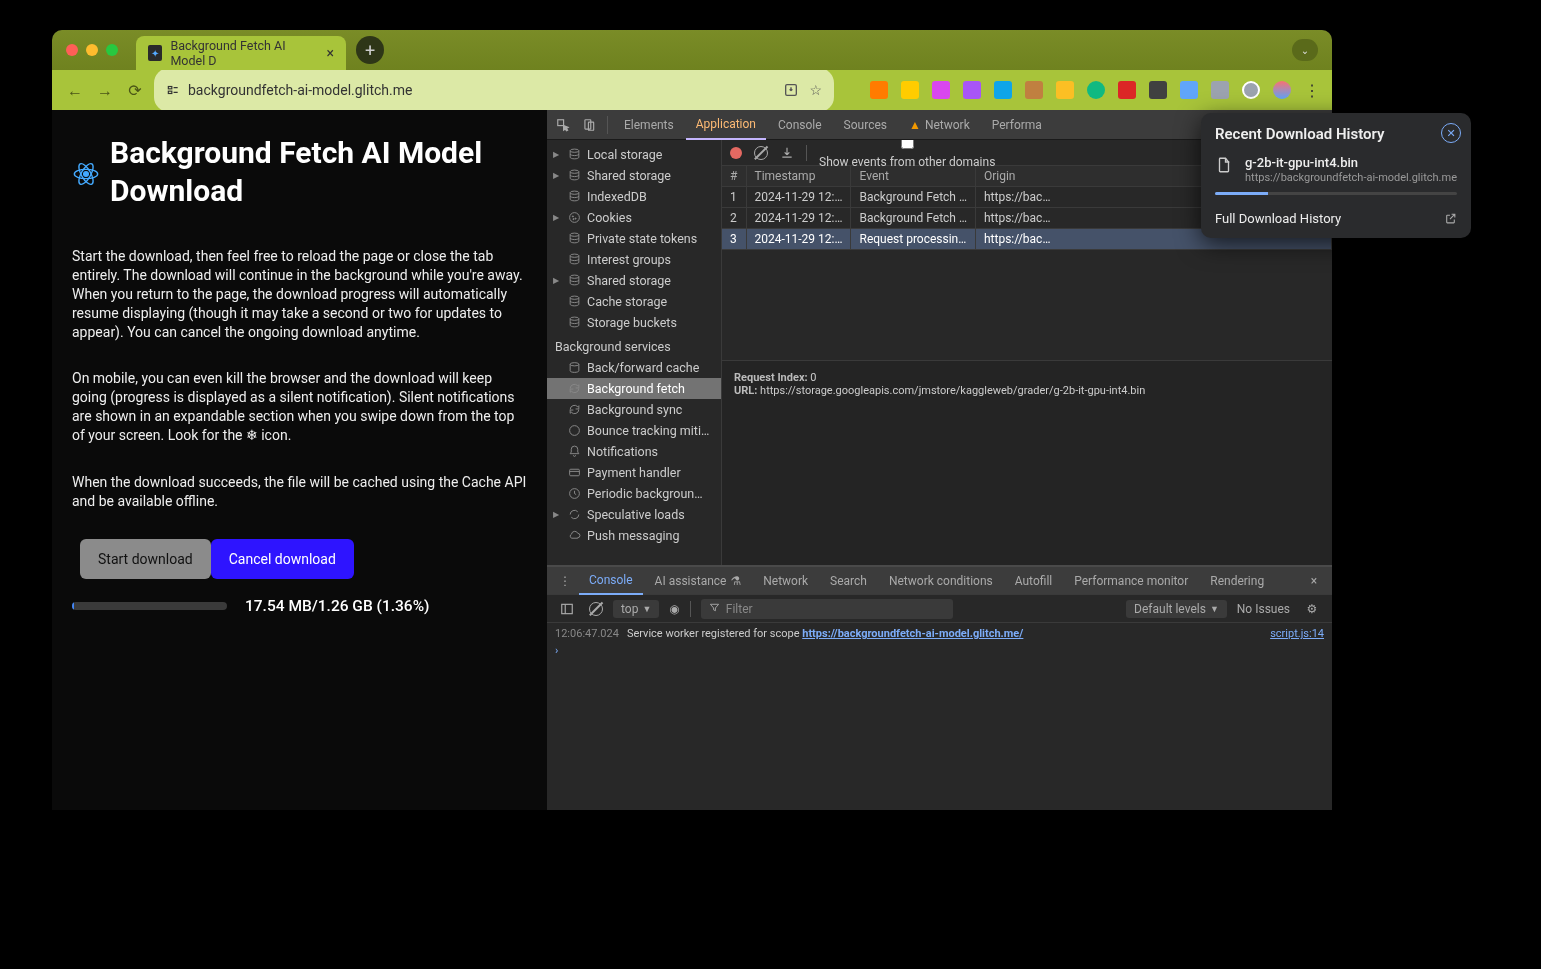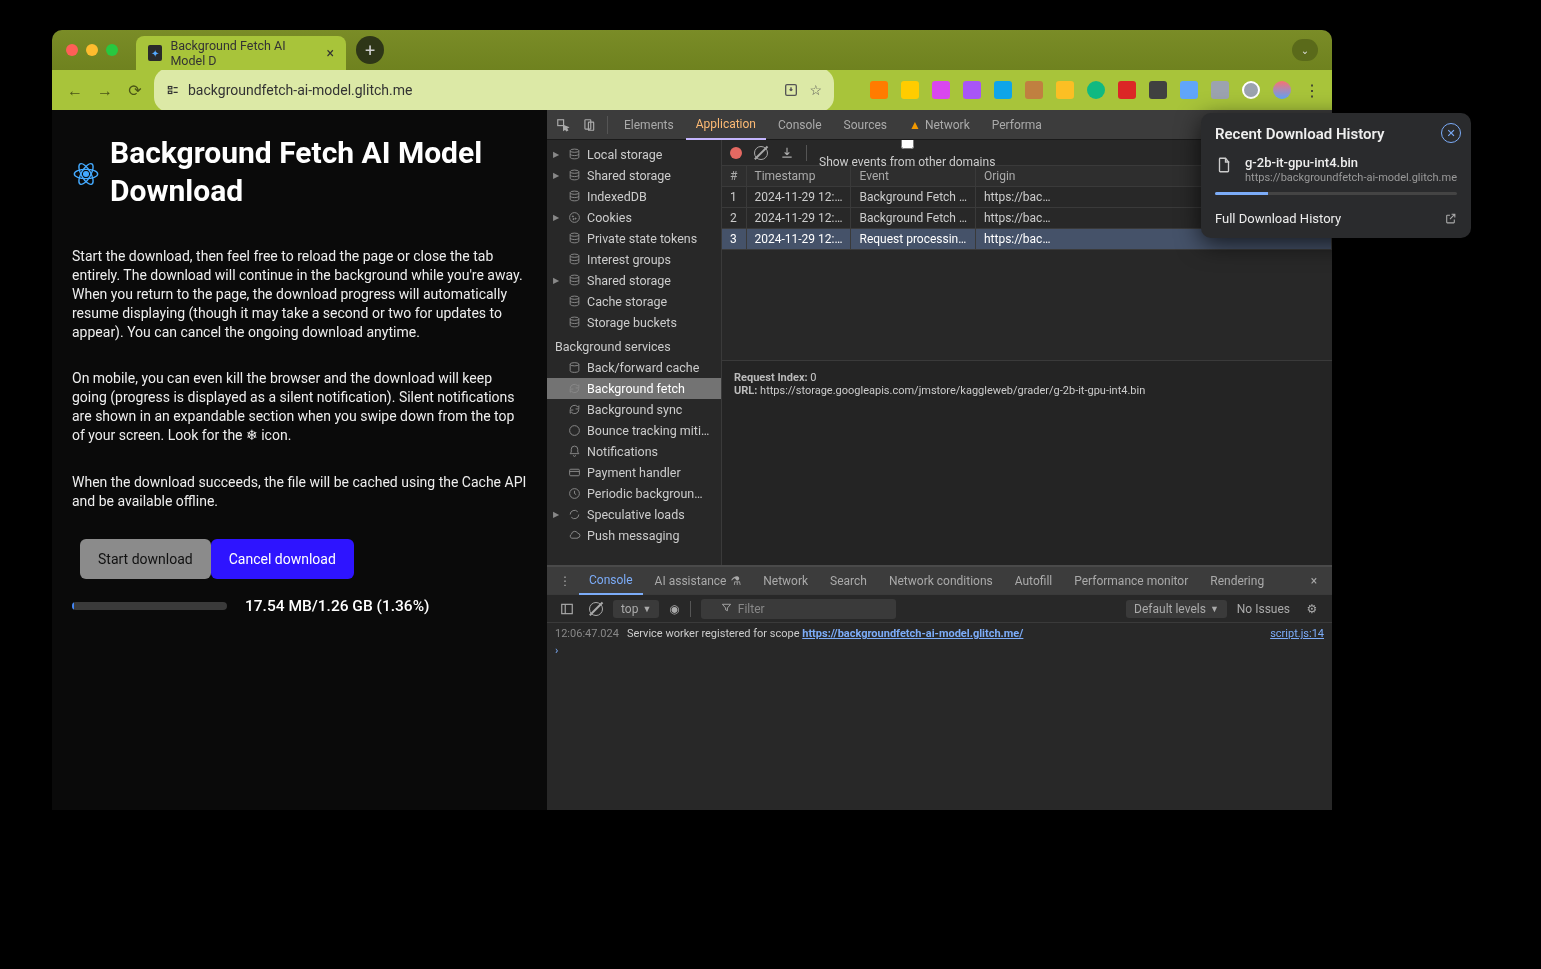--- a/index.html
+++ b/index.html
@@ -57,21 +57,21 @@
 .evtbl tr.sel td{background:#455269;color:#fff;}
 .evdetail{padding:10px 12px;font-family:Menlo,monospace;font-size:11px;color:#ccc;border-top:1px solid #3a3a3a;flex:1;background:#242424;}
 .evdetail b{color:#bbb;}
 .evdetail .url{color:#ccc;}
 .drawer{height:245px;border-top:2px solid #4a4a4a;display:flex;flex-direction:column;background:#282828;}
 .dr-tabs{height:28px;display:flex;align-items:center;padding:0 6px;gap:2px;border-bottom:1px solid #3a3a3a;background:#3c3c3c;}
 .dr-tab{padding:0 10px;height:28px;display:flex;align-items:center;cursor:pointer;color:#aaa;font-size:12px;gap:4px;}
 .dr-tab.active{color:#7cacf8;border-bottom:2px solid #7cacf8;}
 .dr-toolbar{height:28px;display:flex;align-items:center;padding:0 8px;gap:10px;border-bottom:1px solid #3a3a3a;font-size:12px;color:#aaa;background:#282828;}
 .dr-toolbar .sel{background:#3a3a3a;padding:2px 8px;border-radius:3px;display:flex;align-items:center;gap:4px;}
-.dr-toolbar .filter{flex:0 0 auto;background:#3a3a3a;padding:3px 20px;border-radius:3px;display:flex;align-items:flex-start;gap:6px;width:195px;}
+.dr-toolbar .filter{flex:0 0 auto;background:#3a3a3a;padding:3px 8px;border-radius:3px;display:flex;align-items:flex-start;gap:6px;width:252px;}
 .dr-body{flex:1;padding:4px 8px;font-family:Menlo,monospace;font-size:11px;color:#ccc;overflow:auto;}
 .dr-body .ts{color:#888;margin-right:8px;}
 .dr-body a{color:#7cacf8;text-decoration:underline;font-weight:bold;}
 .dr-body .srclink{float:right;color:#7cacf8;text-decoration:underline;}
 .prompt-caret{color:#7cacf8;}
 .popup{position:absolute;top:113px;right:70px;width:270px;background:#2a2b2d;border-radius:10px;box-shadow:0 6px 24px rgba(0,0,0,.7);padding:12px 14px;color:#eee;z-index:10;}
 .popup h3{font-size:15px;font-weight:600;margin-bottom:12px;}
 .popup .xclose{position:absolute;top:10px;right:10px;width:20px;height:20px;border-radius:50%;border:1.5px solid #7cacf8;color:#7cacf8;display:flex;align-items:center;justify-content:center;font-size:11px;cursor:pointer;}
 .popup .file{display:flex;gap:10px;margin-bottom:4px;}
 .popup .fico{width:20px;height:20px;color:#ccc;margin-top:1px;}

